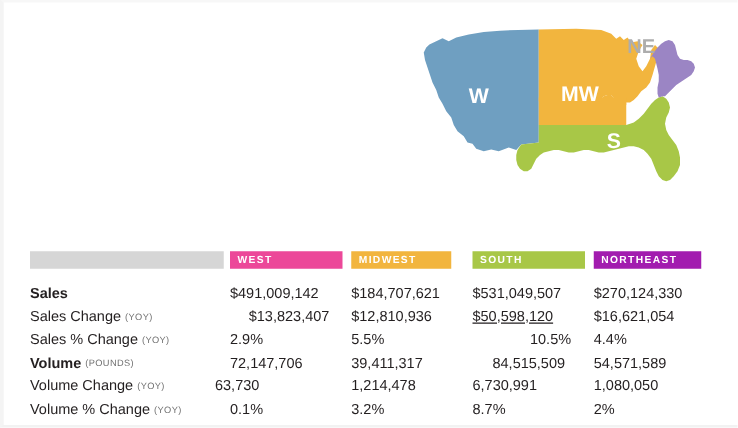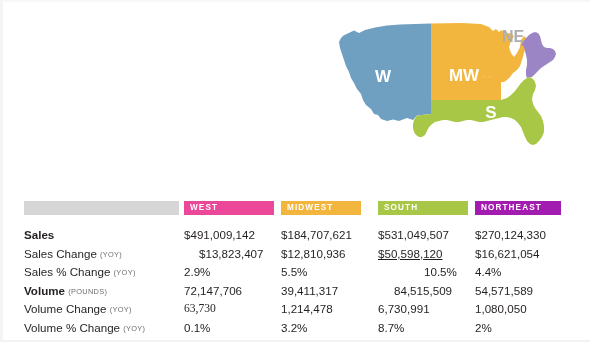--- a/index.html
+++ b/index.html
@@ -222,21 +222,21 @@
         </div>
         <div class="data-row" style="top: 83.8px;">
           <div class="row-label bold"><span>Volume</span> <span class="row-note"> (POUNDS)</span></div>
           <div class="cell" style="left: 181px;">72,147,706</div>
           <div class="cell" style="left: 278px;">39,411,317</div>
           <div class="cell" style="left: 375px; margin-left: 16px;">84,515,509</div>
           <div class="cell" style="left: 472px;">54,571,589</div>
         </div>
         <div class="data-row" style="top: 102.4px;">
           <div class="row-label"><span>Volume Change</span> <span class="row-note"> (YOY)</span></div>
-          <div class="cell" style="left: 181px; font-family: Liberation Serif, serif;">63,730</div>
+          <div class="cell" style="left: 169px;">63,730</div>
           <div class="cell" style="left: 278px;">1,214,478</div>
           <div class="cell" style="left: 375px;">6,730,991</div>
           <div class="cell" style="left: 472px;">1,080,050</div>
         </div>
         <div class="data-row" style="top: 121px;">
           <div class="row-label"><span>Volume % Change</span> <span class="row-note"> (YOY)</span></div>
           <div class="cell" style="left: 181px;">0.1%</div>
           <div class="cell" style="left: 278px;">3.2%</div>
           <div class="cell" style="left: 375px;">8.7%</div>
           <div class="cell" style="left: 472px;">2%</div>

